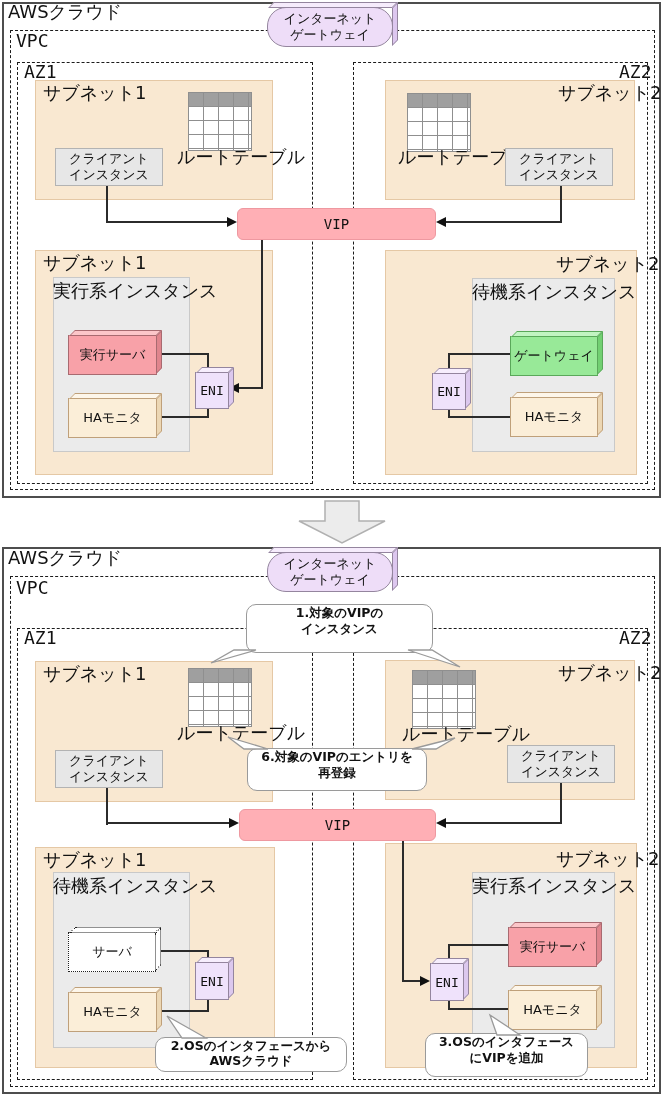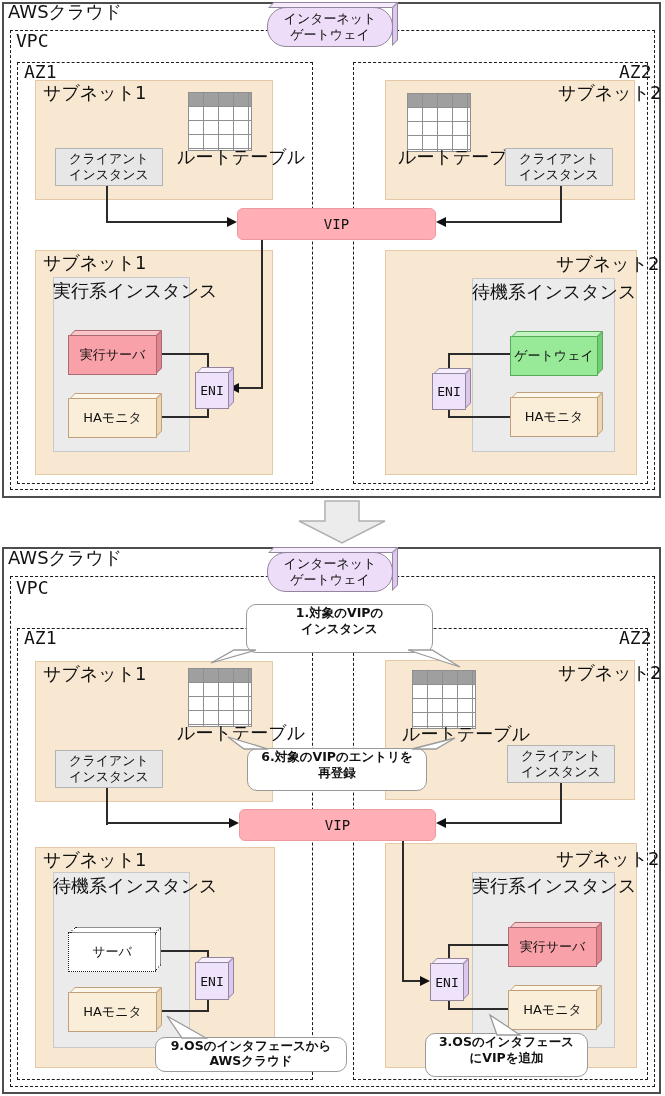--- a/index.html
+++ b/index.html
@@ -225,21 +225,21 @@
       <span>再登録</span>
     </div>
     <svg class="tail" style="left:224px;top:735px" width="46" height="16" viewBox="0 0 46 16">
         <polygon points="4,2 44,14 20,14" fill="#fff" stroke="#9a9a9a" stroke-width="1.3"></polygon>
       </svg>
     <svg class="tail" style="left:406px;top:736px" width="52" height="15" viewBox="0 0 52 15">
         <polygon points="49,2 6,13 30,13" fill="#fff" stroke="#9a9a9a" stroke-width="1.3"></polygon>
       </svg>
 
     <div class="callout" style="left:155px;top:1037px;width:192px;height:35px;line-height:15px">
-      <span>9.OSのインタフェースから</span>
+      <span>2.OSのインタフェースから</span>
       <span>AWSクラウド</span>
     </div>
     <svg class="tail" style="left:162px;top:1014px" width="48" height="26" viewBox="0 0 48 26">
         <polygon points="5,2 44,24 20,24" fill="#fff" stroke="#9a9a9a" stroke-width="1.3"></polygon>
       </svg>
 
     <div class="callout" style="left:425px;top:1033px;width:163px;height:44px">
       <span>3.OSのインタフェース</span>
       <span>にVIPを追加</span>
     </div>

